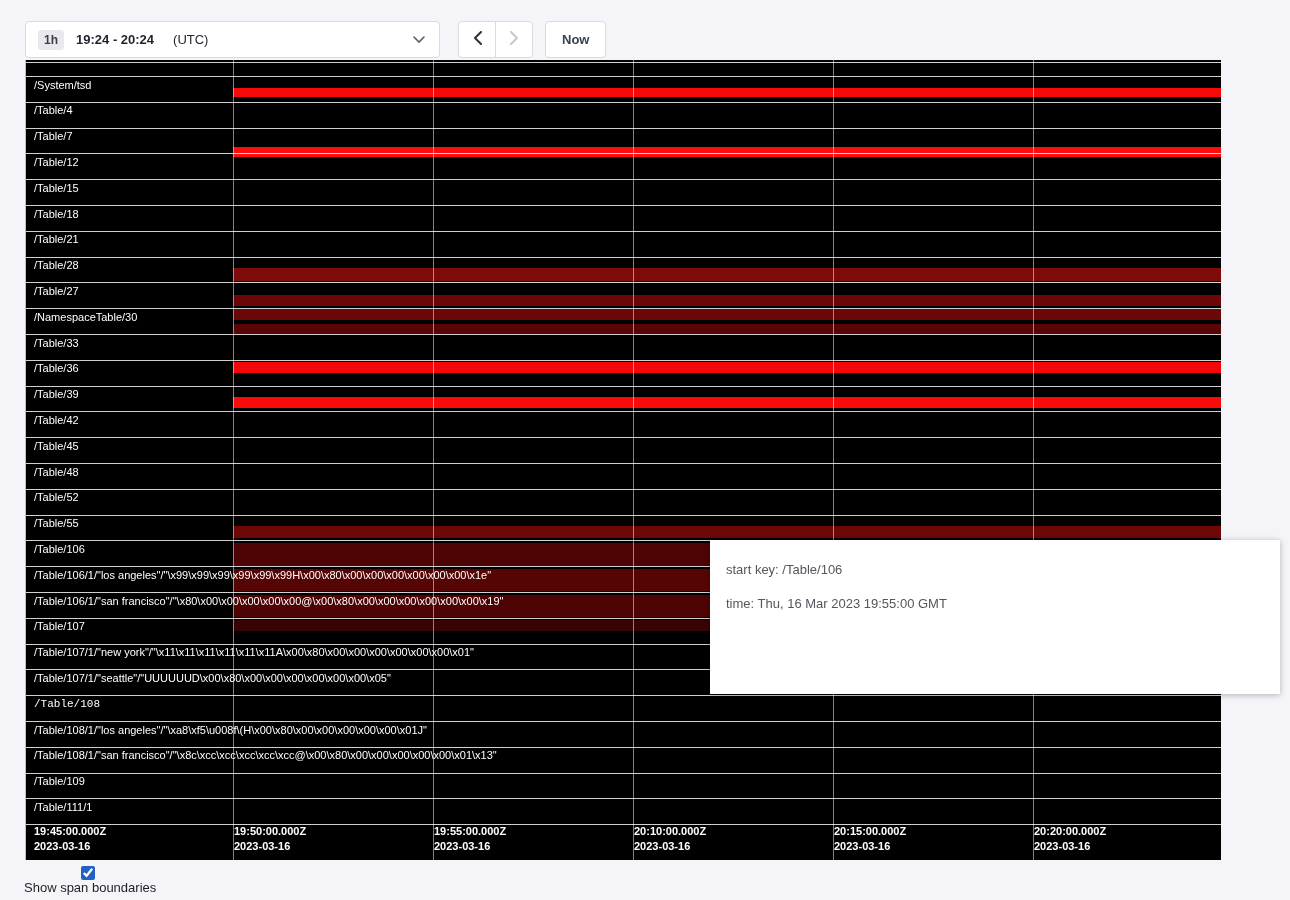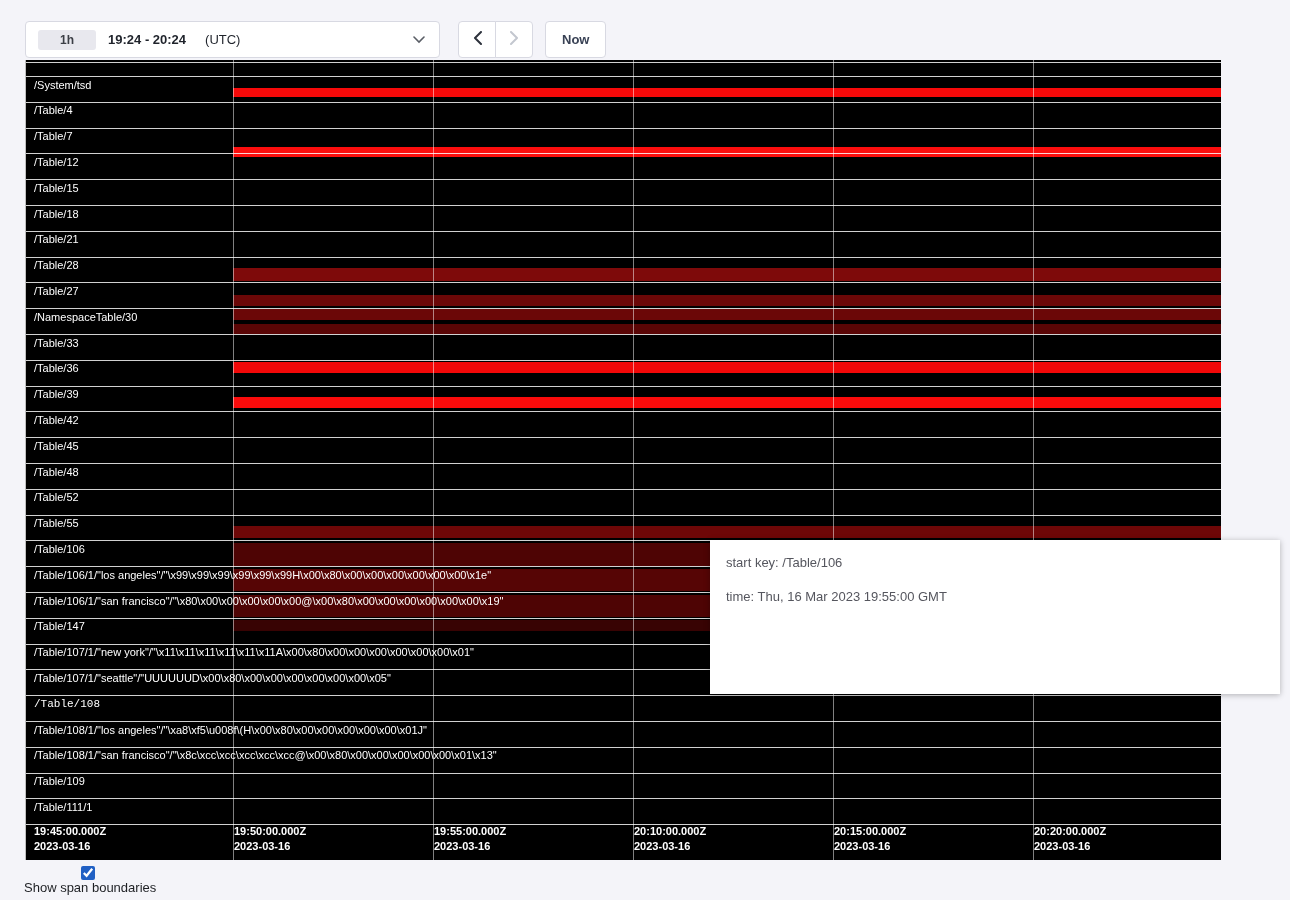--- a/index.html
+++ b/index.html
@@ -18,21 +18,21 @@
     width: 415px; height: 37px;
     background: #fff;
     border: 1px solid #d8d9e2; border-radius: 4px;
     display: flex; align-items: center;
     padding: 0 14px 0 12px;
     cursor: pointer;
   }
   .badge {
     background: #e8e8ee; color: #3c3f46;
     font-size: 12px; font-weight: 700;
-    padding: 3px 22px; border-radius: 3px;
+    padding: 3px 6px; border-radius: 3px;
     margin-right: 12px;
   }
   .range-text { font-size: 13px; color: #1f232b; white-space: nowrap; }
   .range-text b { font-weight: 700; }
   .range-text .tz { margin-left: 19px; font-weight: 400; }
   .chev { margin-left: auto; display: flex; align-items: center; }
 
   .nav-group { position: absolute; left: 458px; top: 21px; display: flex; }
   .nav-btn {
     width: 38px; height: 37px;
@@ -74,21 +74,21 @@
     position: absolute; z-index: 4;
     color: #fff; font-size: 11px; font-weight: 700; white-space: nowrap;
   }
 
   
   .tooltip {
     position: absolute; left: 710px; top: 540px;
     width: 570px; min-height: 154px;
     background: #fff;
     box-shadow: 0 1px 6px rgba(0,0,0,0.28);
-    padding: 6px 16px;
+    padding: 13px 16px;
     z-index: 10;
   }
   .tooltip-line {
     font-size: 13px; color: #55565e; line-height: 34px;
     white-space: nowrap; overflow: hidden;
   }
 
   
   .footer-check {
     position: absolute; left: 20px; top: 866px;
@@ -191,21 +191,21 @@
     <div class="row-label" style="top: 431.3px; left: 8px;">/Table/52</div>
     <div class="hline" style="top: 454.6px;"></div>
     <div class="row-label" style="top: 457.1px; left: 8px;">/Table/55</div>
     <div class="hline" style="top: 480.4px;"></div>
     <div class="row-label" style="top: 482.9px; left: 8px;">/Table/106</div>
     <div class="hline" style="top: 506.2px;"></div>
     <div class="row-label" style="top: 508.7px; left: 8px;">/Table/106/1/"los angeles"/"\x99\x99\x99\x99\x99\x99H\x00\x80\x00\x00\x00\x00\x00\x00\x1e"</div>
     <div class="hline" style="top: 532px;"></div>
     <div class="row-label" style="top: 534.5px; left: 8px;">/Table/106/1/"san francisco"/"\x80\x00\x00\x00\x00\x00@\x00\x80\x00\x00\x00\x00\x00\x00\x19"</div>
     <div class="hline" style="top: 557.8px;"></div>
-    <div class="row-label" style="top: 560.3px; left: 8px;">/Table/147</div>
+    <div class="row-label" style="top: 560.3px; left: 8px;">/Table/107</div>
     <div class="hline" style="top: 583.6px;"></div>
     <div class="row-label" style="top: 586.1px; left: 8px;">/Table/107/1/"new york"/"\x11\x11\x11\x11\x11\x11A\x00\x80\x00\x00\x00\x00\x00\x00\x01"</div>
     <div class="hline" style="top: 609.4px;"></div>
     <div class="row-label" style="top: 611.9px; left: 8px;">/Table/107/1/"seattle"/"UUUUUUD\x00\x80\x00\x00\x00\x00\x00\x00\x05"</div>
     <div class="hline" style="top: 635.2px;"></div>
     <div class="row-label" style="top: 637.7px; left: 8px; font-family: Liberation Mono, monospace;">/Table/108</div>
     <div class="hline" style="top: 661px;"></div>
     <div class="row-label" style="top: 663.5px; left: 8px;">/Table/108/1/"los angeles"/"\xa8\xf5\u008f\(H\x00\x80\x00\x00\x00\x00\x00\x01J"</div>
     <div class="hline" style="top: 686.8px;"></div>
     <div class="row-label" style="top: 689.3px; left: 8px;">/Table/108/1/"san francisco"/"\x8c\xcc\xcc\xcc\xcc\xcc@\x00\x80\x00\x00\x00\x00\x00\x01\x13"</div>

